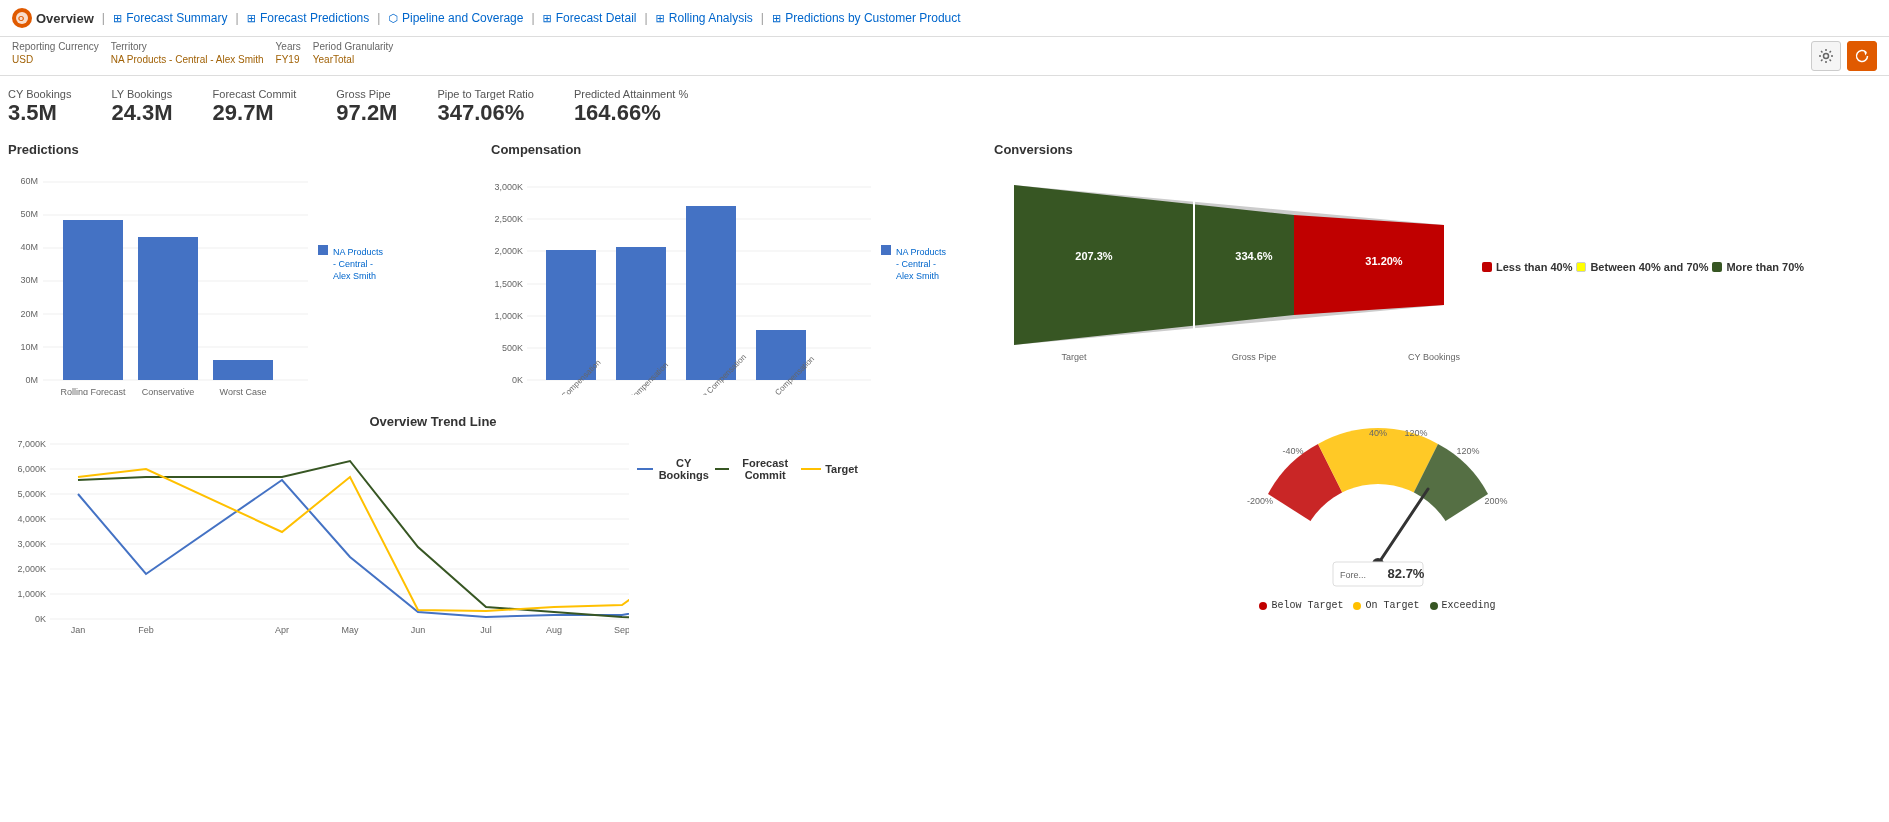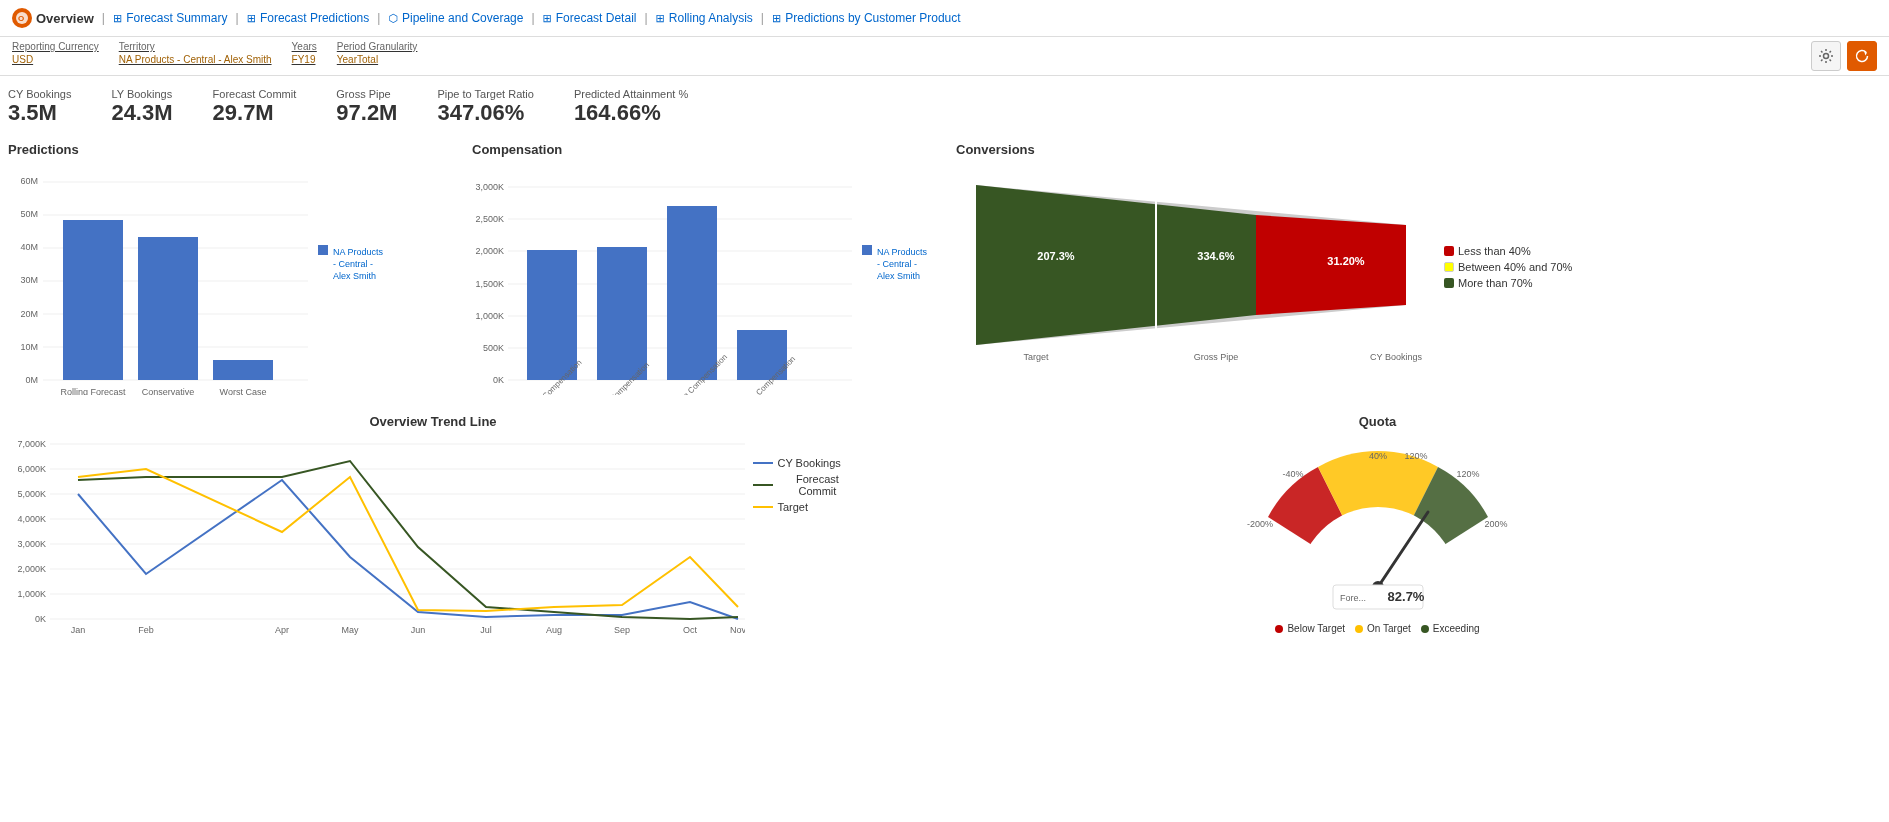--- a/index.html
+++ b/index.html
@@ -6,21 +6,21 @@
     body { font-family: Arial, sans-serif; font-size: 12px; background: #fff; color: #333; width: 1889px; min-height: 822px; overflow-x: hidden; }
 
     
     .nav-bar { display: flex; align-items: center; padding: 8px 12px; border-bottom: 1px solid #ddd; background: #fff; flex-wrap: wrap; gap: 4px; }
     .nav-brand { display: flex; align-items: center; gap: 4px; font-weight: bold; font-size: 13px; color: #333; }
     .nav-brand-icon { width: 20px; height: 20px; background: #e05a00; border-radius: 50%; display: flex; align-items: center; justify-content: center; }
     .nav-sep { color: #999; margin: 0 4px; }
     .nav-link { display: flex; align-items: center; gap: 4px; color: #0066cc; cursor: pointer; font-size: 12px; text-decoration: none; }
 
     
-    .filter-bar { display: flex; align-items: stretch; border-bottom: 1px solid #ddd; padding: 4px 12px; gap: 20px; background: #fff; text-decoration: underline; }
+    .filter-bar { display: flex; align-items: stretch; border-bottom: 1px solid #ddd; padding: 4px 12px; gap: 12px; background: #fff; }
     .filter-group { display: flex; flex-direction: column; }
     .filter-label { font-size: 10px; color: #666; margin-bottom: 2px; }
     .filter-value { font-size: 10px; color: #a16207; font-weight: 500; }
     .filter-actions { margin-left: auto; display: flex; align-items: center; gap: 6px; }
     .btn-icon { width: 30px; height: 30px; border: 1px solid #ccc; border-radius: 3px; background: #f5f5f5; cursor: pointer; display: flex; align-items: center; justify-content: center; }
     .btn-icon-orange { background: #e05a00; border-color: #e05a00; color: #fff; }
 
     
     .main { padding: 12px 8px; }
 
@@ -34,26 +34,26 @@
     .chart-title { font-size: 13px; font-weight: bold; color: #333; margin-bottom: 8px; }
 
     
     .trend-section { }
 
     
     .quota-section { }
     .gauge-container { display: flex; flex-direction: column; align-items: center; }
 
     
-    .legend { display: flex; flex-direction: column; gap: 4px; font-size: 11px; }
+    .legend { display: flex; gap: 4px; font-size: 11px; font-weight: bold; }
     .legend-item { display: flex; align-items: center; gap: 4px; }
     .legend-dot { width: 10px; height: 10px; border-radius: 2px; }
     .legend-line { width: 20px; height: 2px; }
     .gauge-legend { display: flex; gap: 10px; margin-top: 6px; }
-    .gauge-legend-item { display: flex; align-items: center; gap: 4px; font-size: 10px; }
+    .gauge-legend-item { display: flex; align-items: center; gap: 4px; font-size: 10px; font-family: Liberation Mono, monospace; }
     .gauge-legend-dot { width: 8px; height: 8px; border-radius: 50%; }
   </style>
 </head>
 <body>
 
 <div class="nav-bar">
   <div class="nav-brand">
     <div class="nav-brand-icon">
       <svg width="14" height="14" viewBox="0 0 14 14">
           <circle cx="7" cy="7" r="6" fill="white" opacity="0.8"></circle>
@@ -149,21 +149,21 @@
     <div class="kpi-item">
       <span class="kpi-label">Pipe to Target Ratio</span>
       <span class="kpi-value">347.06%</span>
     </div>
     <div class="kpi-item">
       <span class="kpi-label">Predicted Attainment %</span>
       <span class="kpi-value">164.66%</span>
     </div>
   </div>
 
-  <div style="display:grid; grid-template-columns: 460px 480px 1fr; gap:4px; margin-bottom:16px;">
+  <div style="display:grid; grid-template-columns: 460px 480px 1fr; gap:23px; margin-bottom:16px;">
 
     <div class="chart-section">
       <div class="chart-title">Predictions</div>
       <svg width="440" height="230">
 
         <text x="30" y="218" font-size="9" fill="#666" text-anchor="end">0M</text>
         <text x="30" y="185" font-size="9" fill="#666" text-anchor="end">10M</text>
         <text x="30" y="152" font-size="9" fill="#666" text-anchor="end">20M</text>
         <text x="30" y="118" font-size="9" fill="#666" text-anchor="end">30M</text>
         <text x="30" y="85" font-size="9" fill="#666" text-anchor="end">40M</text>
@@ -330,21 +330,20 @@
           </div>
           <div class="legend-item">
             <div class="legend-line" style="background:#FFC000;"></div>
             <span>Target</span>
           </div>
         </div>
       </div>
     </div>
 
     <div class="quota-section">
-      <div class="chart-title">Quota</div>
       <div class="gauge-container">
         <svg width="280" height="180">
 
           <path d="M 140 150 L 30 80 A 120 120 0 0 1 80 30 L 140 150" fill="#C00000" opacity="0.85"></path>
 
           <path d="M 140 150 L 80 30 A 120 120 0 0 1 200 30 L 140 150" fill="#FFC000" opacity="0.85"></path>
 
           <path d="M 140 150 L 200 30 A 120 120 0 0 1 250 80 L 140 150" fill="#375623" opacity="0.85"></path>
 
           <circle cx="140" cy="150" r="80" fill="white"></circle>

